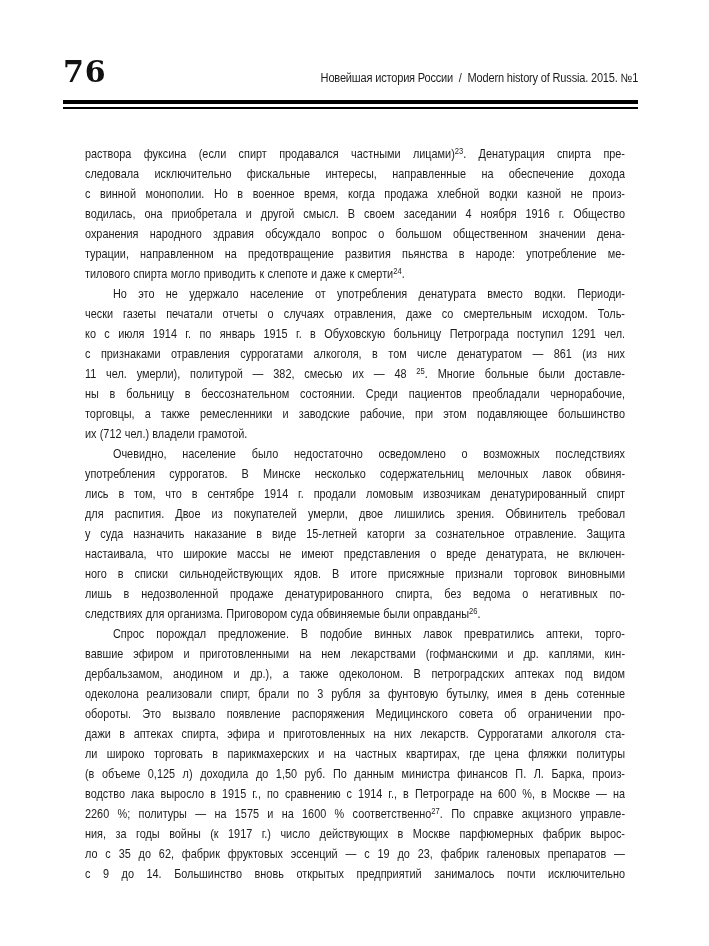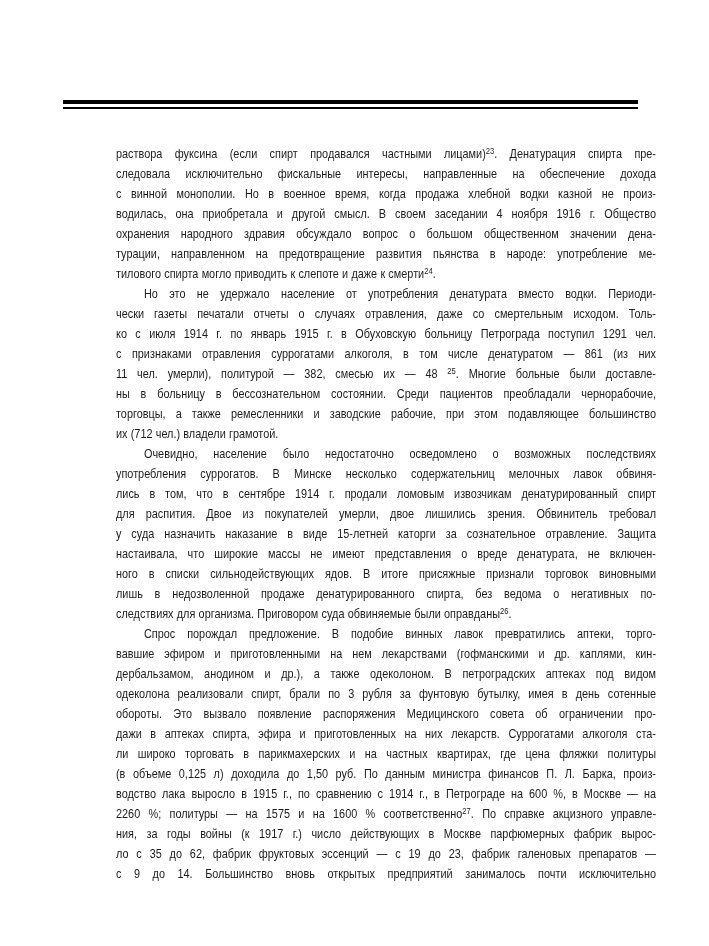--- a/index.html
+++ b/index.html
@@ -51,21 +51,20 @@
   .header-rule .gap   { height: 3px; }
   .header-rule .thin  { height: 2px;  background: #000000; }
   
   .body-wrap {
     position: absolute;
     left: 85px;
     top: 144px;
     width: 540px;
     height: 766px;
     overflow: hidden;
-    margin-left: 31px;
   }
   .body-scale {
     width: 675px;
     transform: scaleX(0.8);
     transform-origin: 0 0;
     font-size: 13.6px;
     line-height: 20px;
     color: #1c1c1c;
   }
   .paragraph { margin: 0; padding: 0; }
@@ -86,20 +85,24 @@
     position: relative;
     top: -4px;
     letter-spacing: 0;
   }
 </style>
 </head>
 <body>
 
 <div id="page">
 
+  <div class="header-row">
+    <div class="page-number">76</div>
+    <div class="journal-title">Новейшая история России  /  Modern history of Russia. 2015. №1</div>
+  </div>
 
   <div class="header-rule">
     <div class="thick"></div>
     <div class="gap"></div>
     <div class="thin"></div>
   </div>
 
   <div class="body-wrap">
     <div class="body-scale">
         <div class="paragraph">

